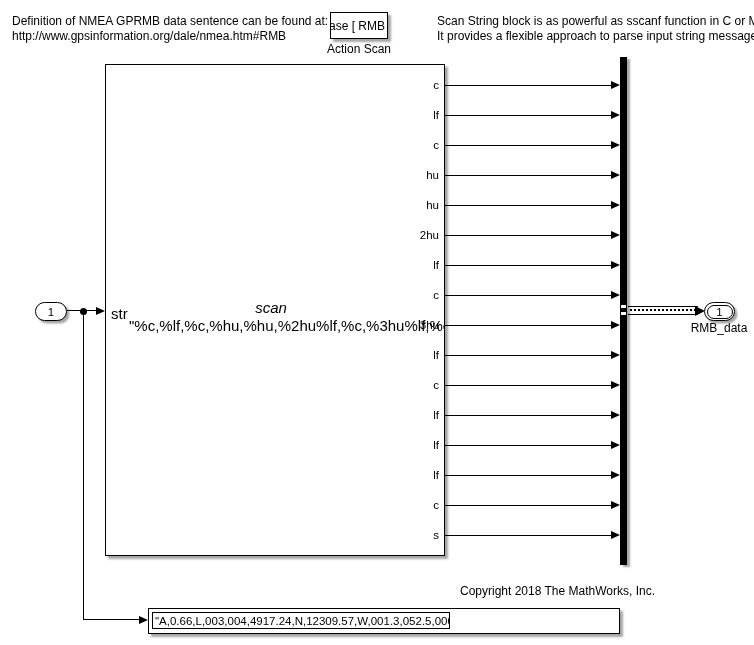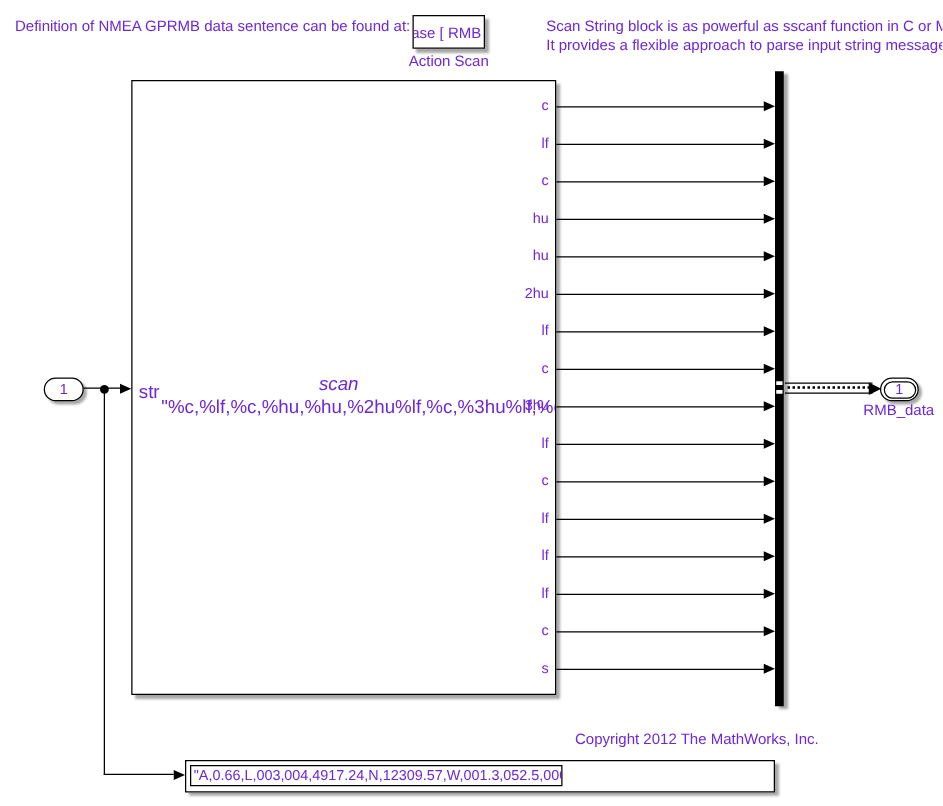--- a/index.html
+++ b/index.html
@@ -1,21 +1,21 @@
 <!DOCTYPE html>
 <html><head>
 <meta charset="utf-8">
 <style>
   html,body{margin:0;padding:0;background:#ffffff;}
   #canvas{
     position:relative;
     width:754px;height:645px;
     background:#ffffff;
     font-family:"Liberation Sans", sans-serif;
-    color:#6d28d9;
+    color:#000000;
     overflow:hidden;
   }
   .annotation{position:absolute;font-size:12px;line-height:15px;white-space:nowrap;}
   .blk{
     position:absolute;background:#fff;border:1.5px solid #000;
     box-shadow:3px 3px 2px rgba(0,0,0,0.35);
     box-sizing:border-box;
   }
   
   #action-port{left:330px;top:12px;width:58px;height:27px;overflow:hidden;
@@ -67,20 +67,21 @@
     box-sizing:border-box;
   }
 </style>
 </head>
 <body>
 
 <div id="canvas">
 
   <div class="annotation" style="left:12px;top:14px;">
     <div>Definition of NMEA GPRMB data sentence can be found at:</div>
+    <div>http://www.gpsinformation.org/dale/nmea.htm#RMB</div>
   </div>
 
   <div id="action-port" class="blk">
     <span class="txt">case [ RMB ]:</span>
   </div>
   <div class="blk-label" style="left:309px;top:42px;width:100px;">Action Scan</div>
 
   <div class="annotation" style="left:437px;top:14px;">
     <div>Scan String block is as powerful as sscanf function in C or MATLAB</div>
     <div>It provides a flexible approach to parse input string message</div>
@@ -130,21 +131,21 @@
   <div class="vec-bot"></div>
   <div class="arrow-r" style="left:695px;top:305.5px;border-top-width:5.5px;border-bottom-width:5.5px;border-left-width:10px;"></div>
 
   <div id="outport" class="oval">
     <div class="oval-inner">
       <span>1</span>
     </div>
   </div>
   <div class="blk-label" style="left:679px;top:321px;width:80px;">RMB_data</div>
 
-  <div class="annotation" style="left:460px;top:584px;">Copyright 2012 The MathWorks, Inc.</div>
+  <div class="annotation" style="left:460px;top:584px;">Copyright 2018 The MathWorks, Inc.</div>
 
   <div id="display-block" class="blk">
     <div class="inner-rect">"A,0.66,L,003,004,4917.24,N,12309.57,W,001.3,052.5,000.5,V*20"</div>
   </div>
 
 <div class="sig-line" style="top: 85px;"></div>
     <div class="sig-arrow" style="top: 81px;"></div>
     <div class="sig-line" style="top: 115px;"></div>
     <div class="sig-arrow" style="top: 111px;"></div>
     <div class="sig-line" style="top: 145px;"></div>

